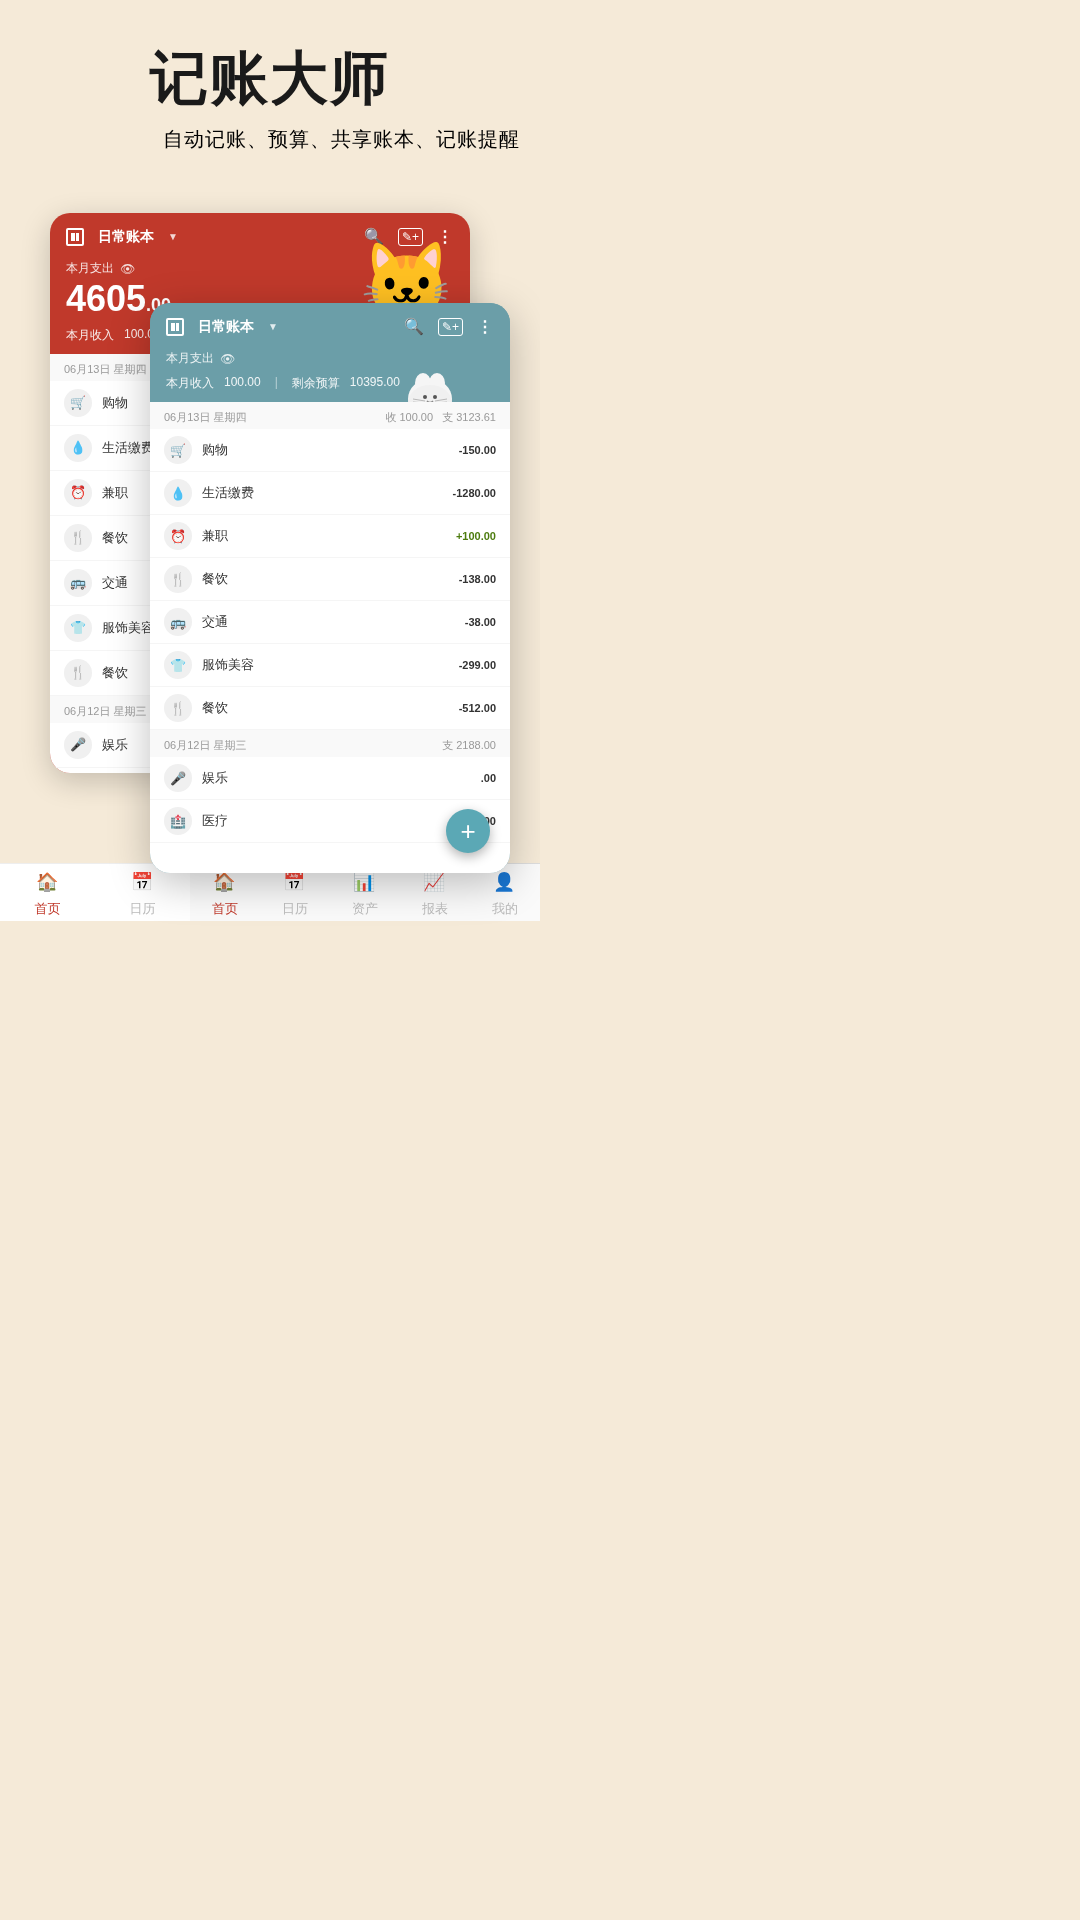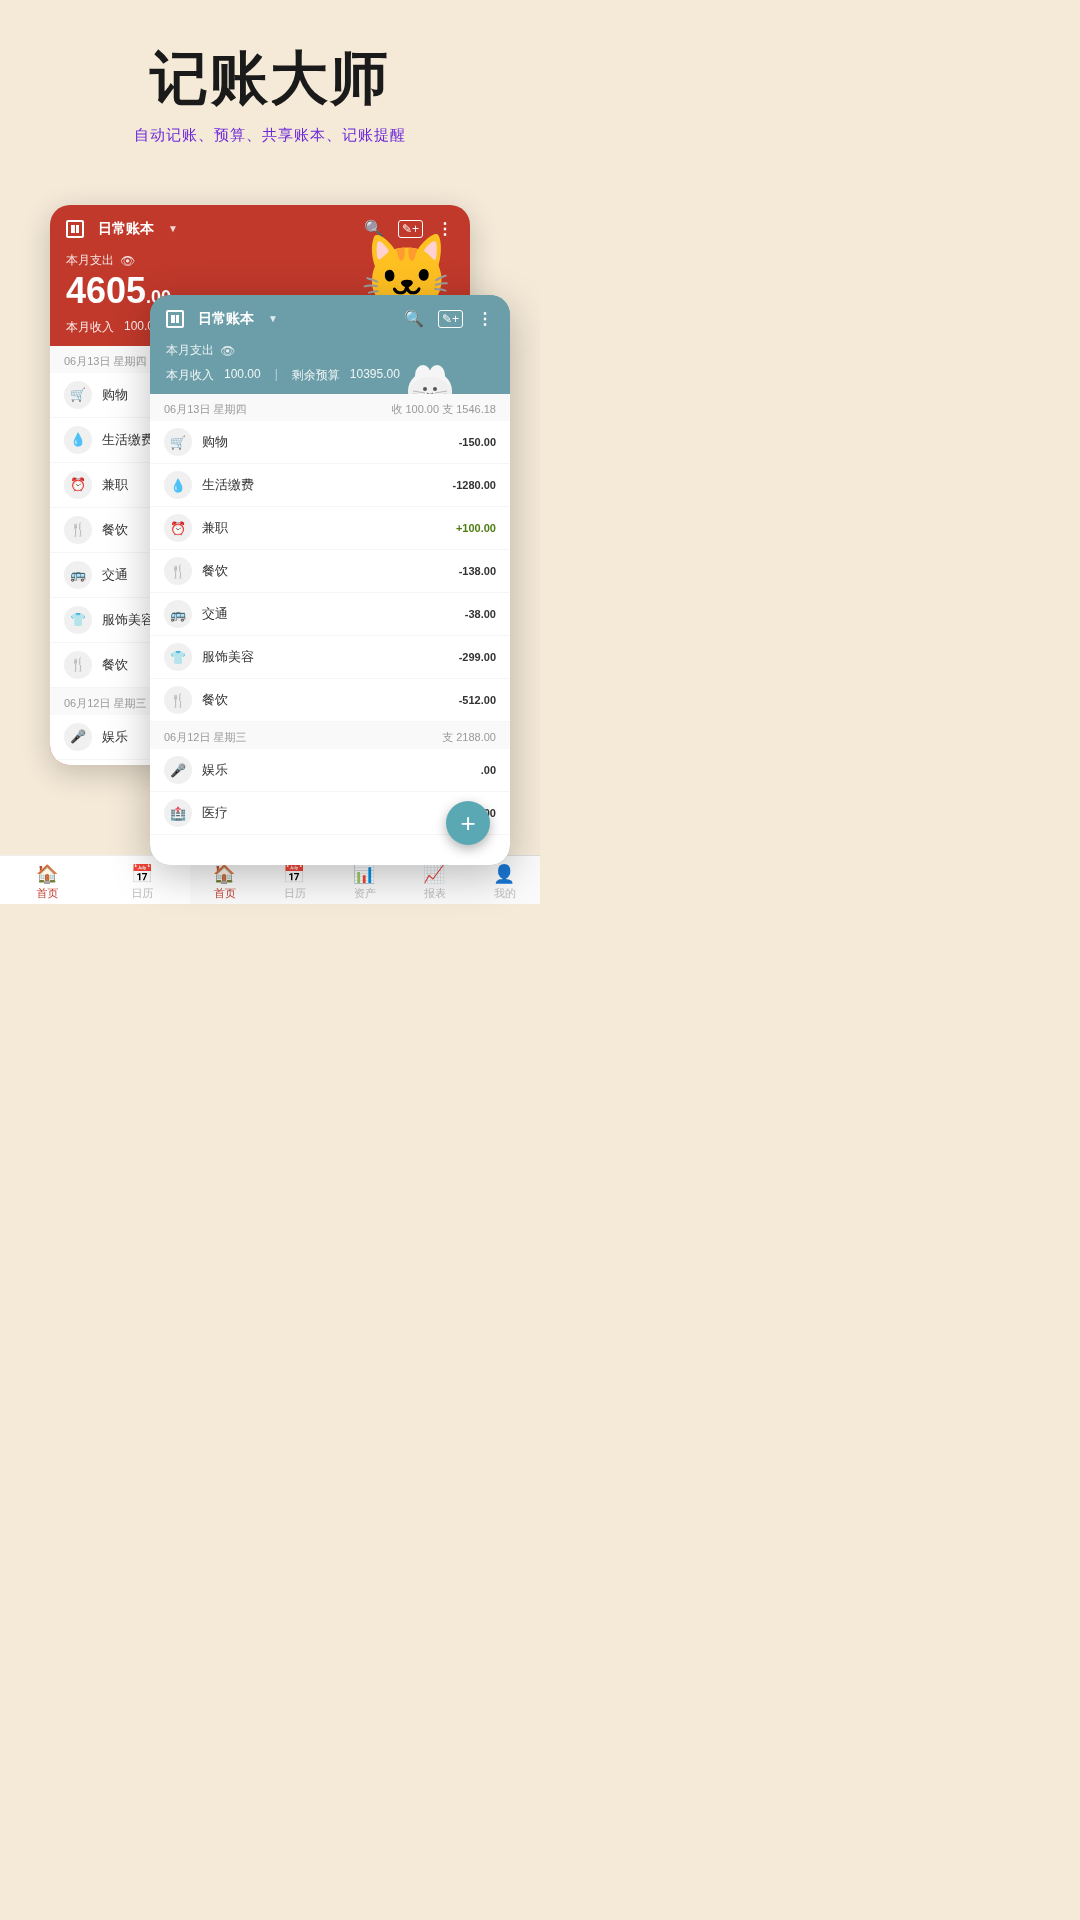--- a/index.html
+++ b/index.html
@@ -17,24 +17,25 @@
       text-align: center;
       padding: 40px 20px 20px;
     }
     .app-title {
       font-size: 58px;
       font-weight: 900;
       color: #1a1a1a;
       letter-spacing: 2px;
     }
     .app-subtitle {
-      font-size: 15px;
-      color: #6d28d9;
+      font-size: 20px;
+      color: #000000;
       margin-top: 8px;
       letter-spacing: 1px;
+      text-align: right;
     }
 
     
     .screenshots-container {
       position: relative;
       width: 100%;
       height: 680px;
       margin-top: 10px;
     }
 
@@ -298,23 +299,23 @@
       cursor: pointer;
     }
     .nav-icon-sm {
       font-size: 18px;
       color: #bbb;
     }
     .nav-icon-sm.active {
       color: #c0392b;
     }
     .nav-label-sm {
-      font-size: 11px;
+      font-size: 13px;
       color: #bbb;
-      margin-top: 1px;
+      margin-top: 7px;
     }
     .nav-label-sm.active {
       color: #c0392b;
     }
   </style>
 </head>
 <body>
 
 <div class="full-page">
 
@@ -488,22 +489,22 @@
                 <ellipse cx="75" cy="68" rx="5" ry="3" fill="#555" opacity="0.3"></ellipse>
               </svg>
             </div>
           </div>
         </div>
 
         <div class="card-fg-bottom" style="position:relative">
           <div class="date-group-header">
             <span>06月13日 星期四</span>
             <span>
-              <span style="">收 100.00</span>
-              <span>支 1546.18</span>
+              <span style="margin-right:6px">收 100.00</span>
+              <span>支 3123.61</span>
             </span>
           </div>
           <div class="transaction-item">
             <div class="trans-icon">🛒</div>
             <span class="trans-name">购物</span>
             <span class="trans-amount expense">-150.00</span>
           </div>
           <div class="transaction-item">
             <div class="trans-icon">💧</div>
             <span class="trans-name">生活缴费</span>

